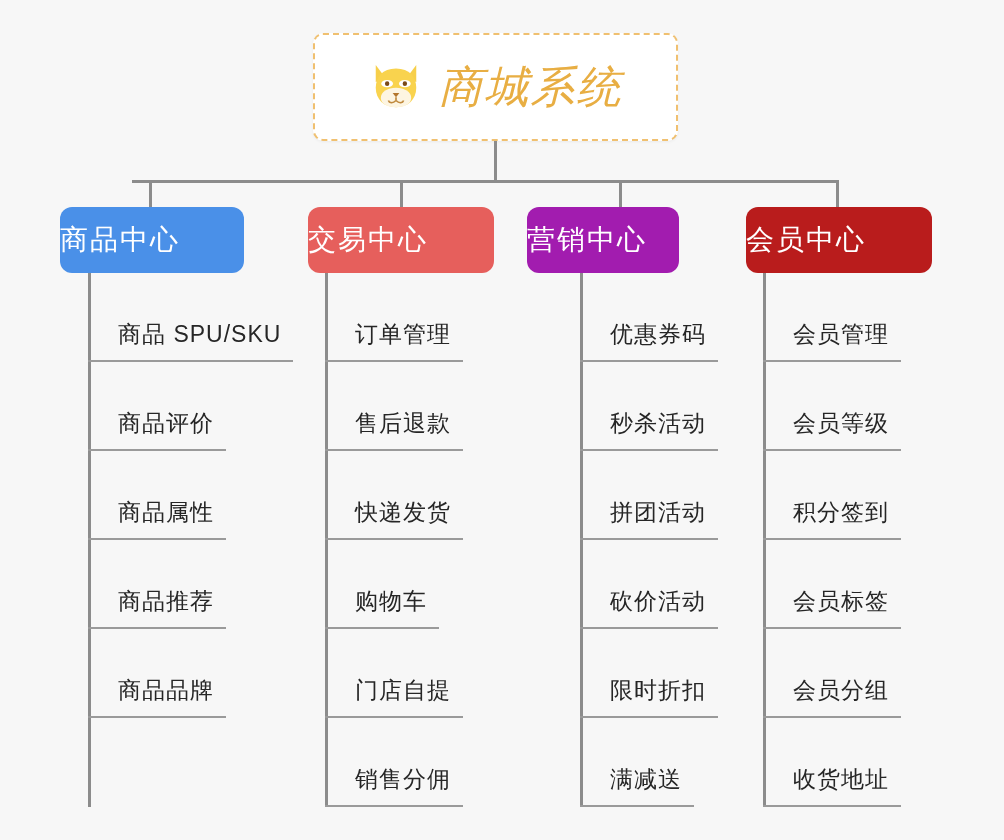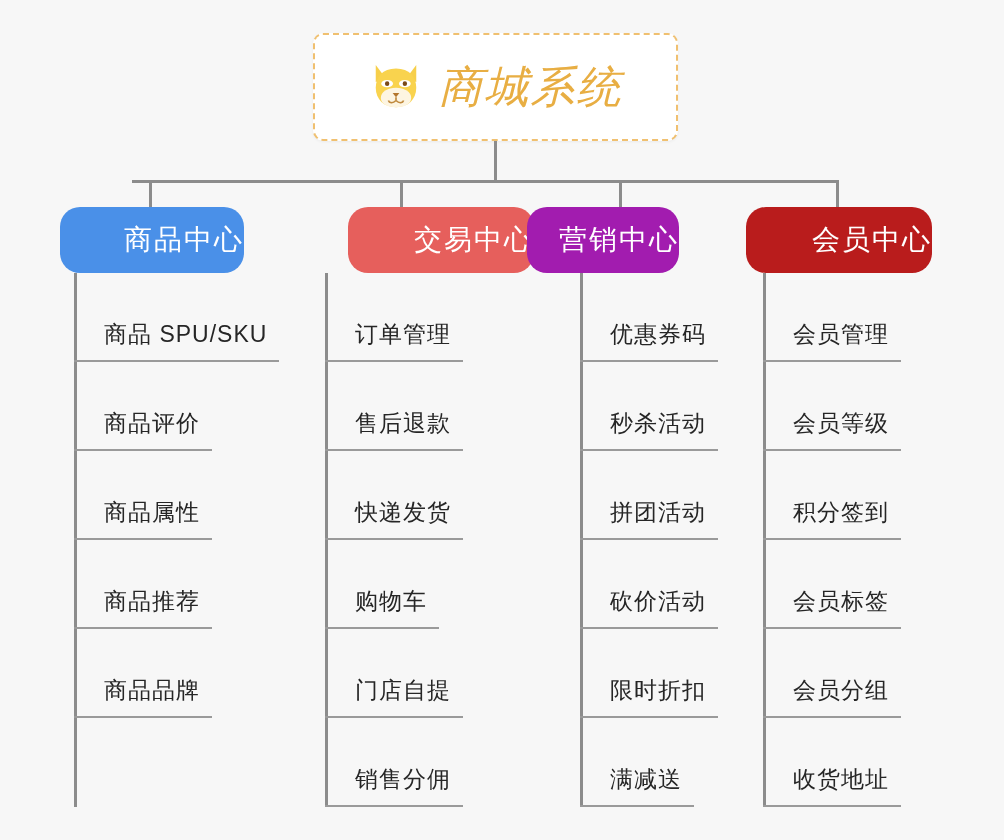--- a/index.html
+++ b/index.html
@@ -74,24 +74,24 @@
     width: 3px;
     height: 28px;
   }
 
   
   .cat-box {
     position: absolute;
     top: 207px;
     height: 66px;
     box-sizing: border-box;
-    border-radius: 20px;
+    border-radius: 12px;
     display: flex;
     align-items: center;
-    justify-content: flex-end;
+    justify-content: flex-start;
     color: #ffffff;
     font-size: 28px;
     letter-spacing: 2px;
     white-space: nowrap;
   }
 
   
   .branch {
     position: absolute;
     top: 273px;
@@ -154,32 +154,32 @@
       <div class="conn conn-drop" style="left: 149px;"></div>
       <div class="conn conn-drop" style="left: 400px;"></div>
       <div class="conn conn-drop" style="left: 619px;"></div>
       <div class="conn conn-drop" style="left: 836px;"></div>
     </div>
 
   <div id="categories">
       <div class="cat-box" style="left: 60px; width: 184px; background: rgb(74, 144, 232);">
         <span>商品中心</span>
       </div>
-      <div class="cat-box" style="left: 308px; width: 186px; background: rgb(230, 95, 92); margin-left: 40px;">
+      <div class="cat-box" style="left: 308px; width: 186px; background: rgb(230, 95, 92);">
         <span>交易中心</span>
       </div>
       <div class="cat-box" style="left: 527px; width: 152px; background: #a21caf;">
         <span>营销中心</span>
       </div>
       <div class="cat-box" style="left: 746px; width: 186px; background: #b91c1c;">
         <span>会员中心</span>
       </div>
     </div>
   <div id="branches">
-      <div class="branch" style="left: 74px; width: 205px; text-align: right;">
+      <div class="branch" style="left: 88px; width: 205px; text-align: right;">
         <div class="trunk" style="height: 534px;"></div>
         <div class="leaf">
           <div class="leaf-label">商品 SPU/SKU</div>
           <div class="leaf-rule" style="width: 205px;"></div>
         </div>
         <div class="leaf">
           <div class="leaf-label">商品评价</div>
           <div class="leaf-rule" style="width: 138px;"></div>
         </div>
         <div class="leaf">

